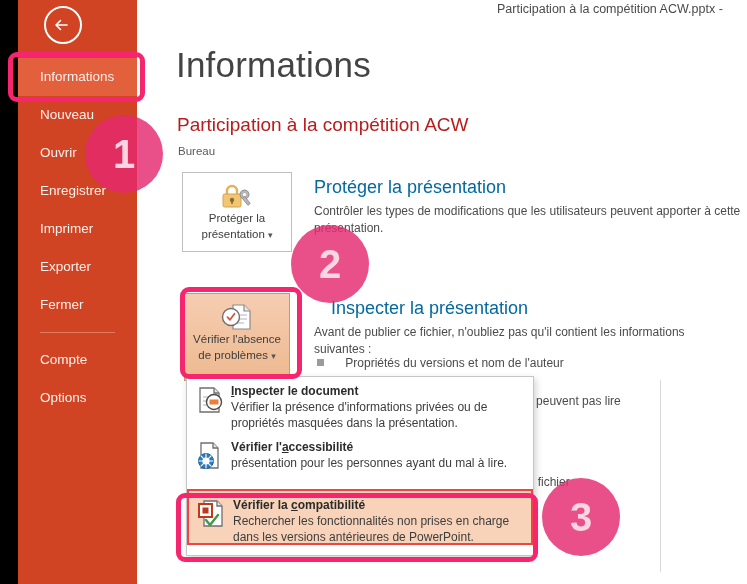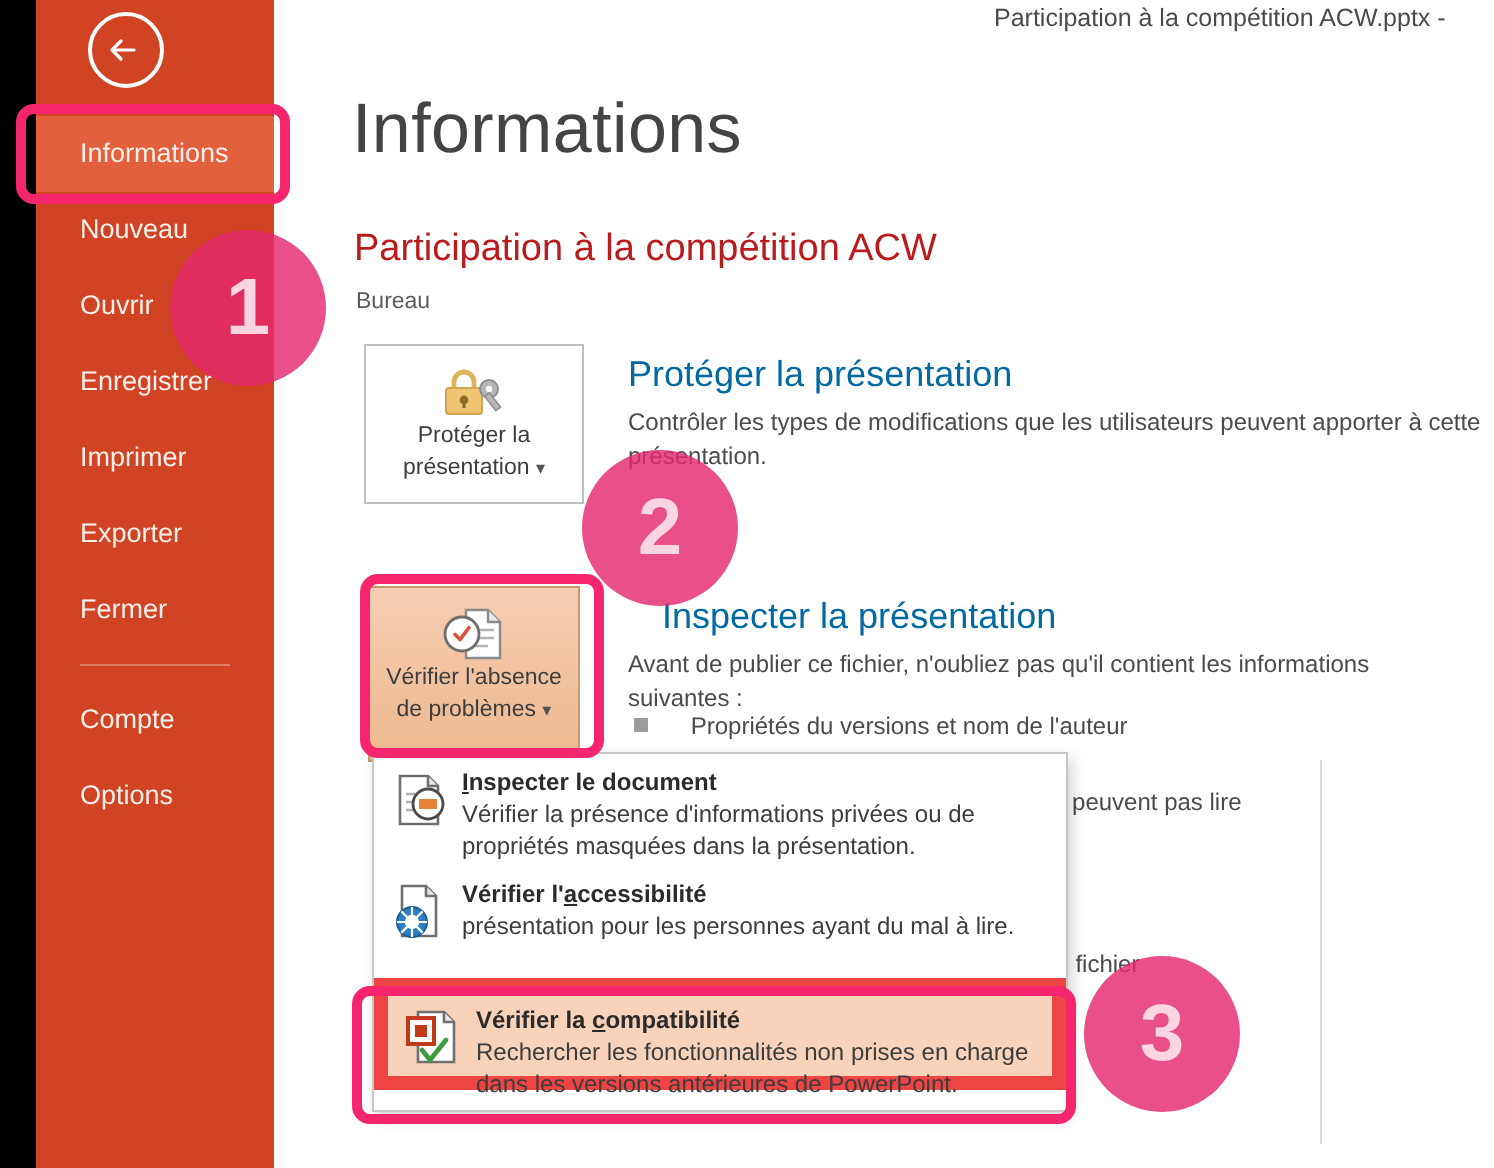--- a/index.html
+++ b/index.html
@@ -186,21 +186,21 @@
     box-sizing: border-box;
   }
   .dd-item {
     position: relative;
     height: 56px;
     padding: 6px 8px 0 44px;
     box-sizing: border-box;
   }
   .dd-item.sel {
     background: #f8d3b9;
-    border: 7px solid #ef4444;
+    border: 2px solid #ef4444;
   }
   .dd-ico {
     position: absolute;
     left: 8px; top: 8px;
     width: 30px; height: 30px;
   }
   .dd-title {
     font-size: 12px;
     font-weight: bold;
     color: #2b2b2b;

